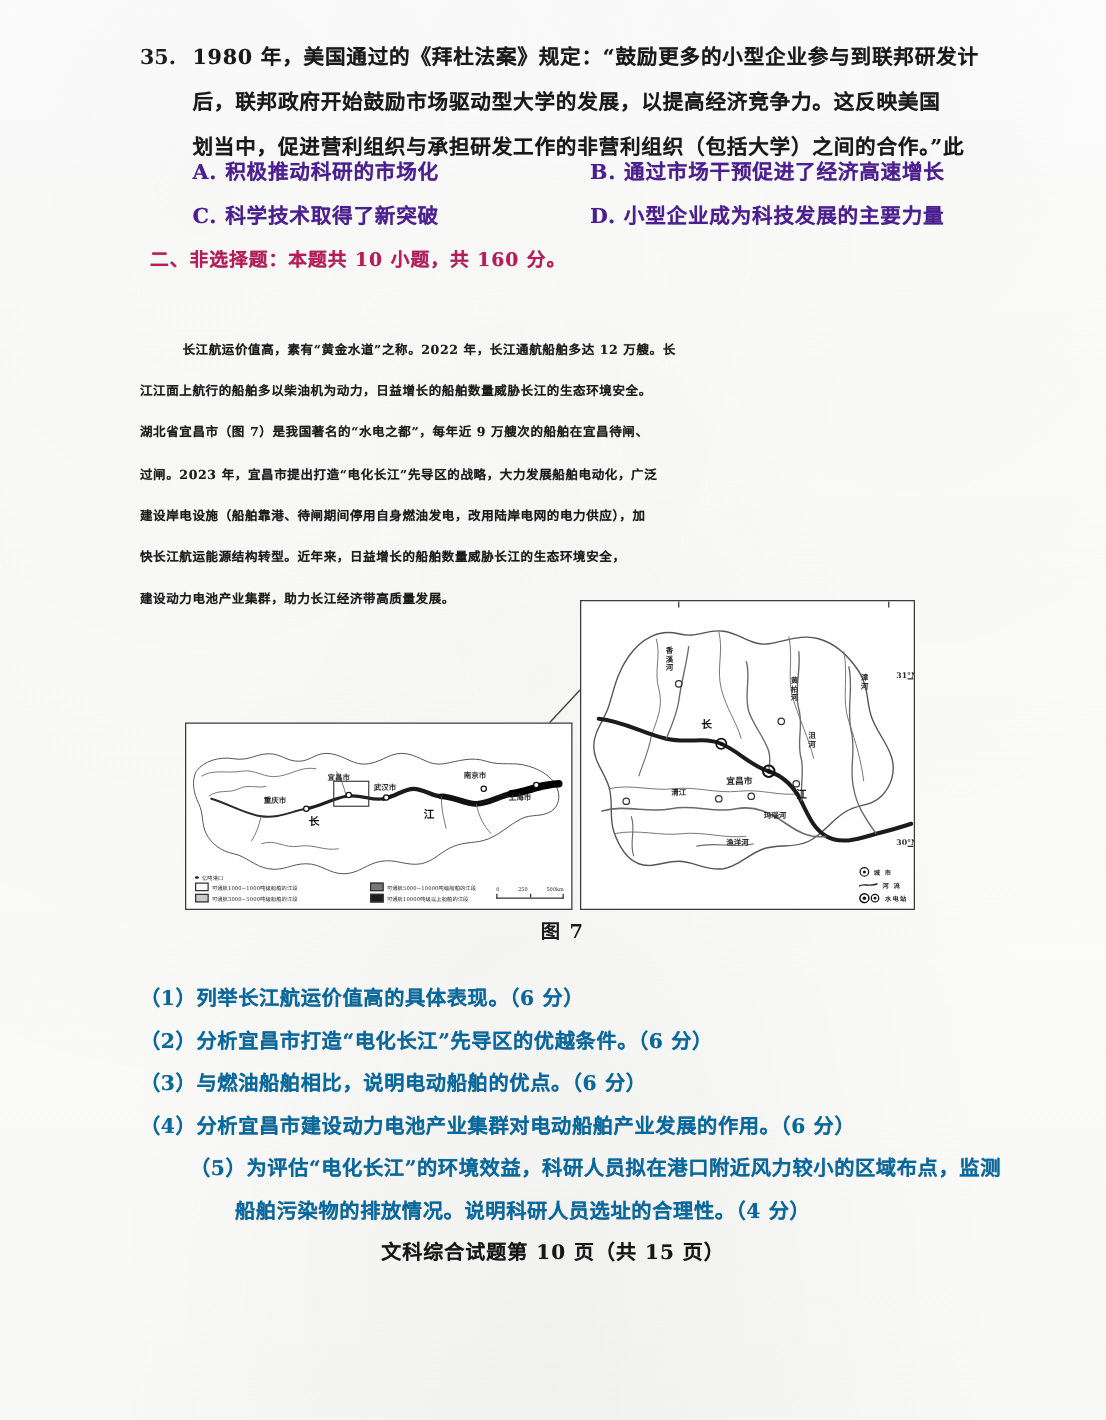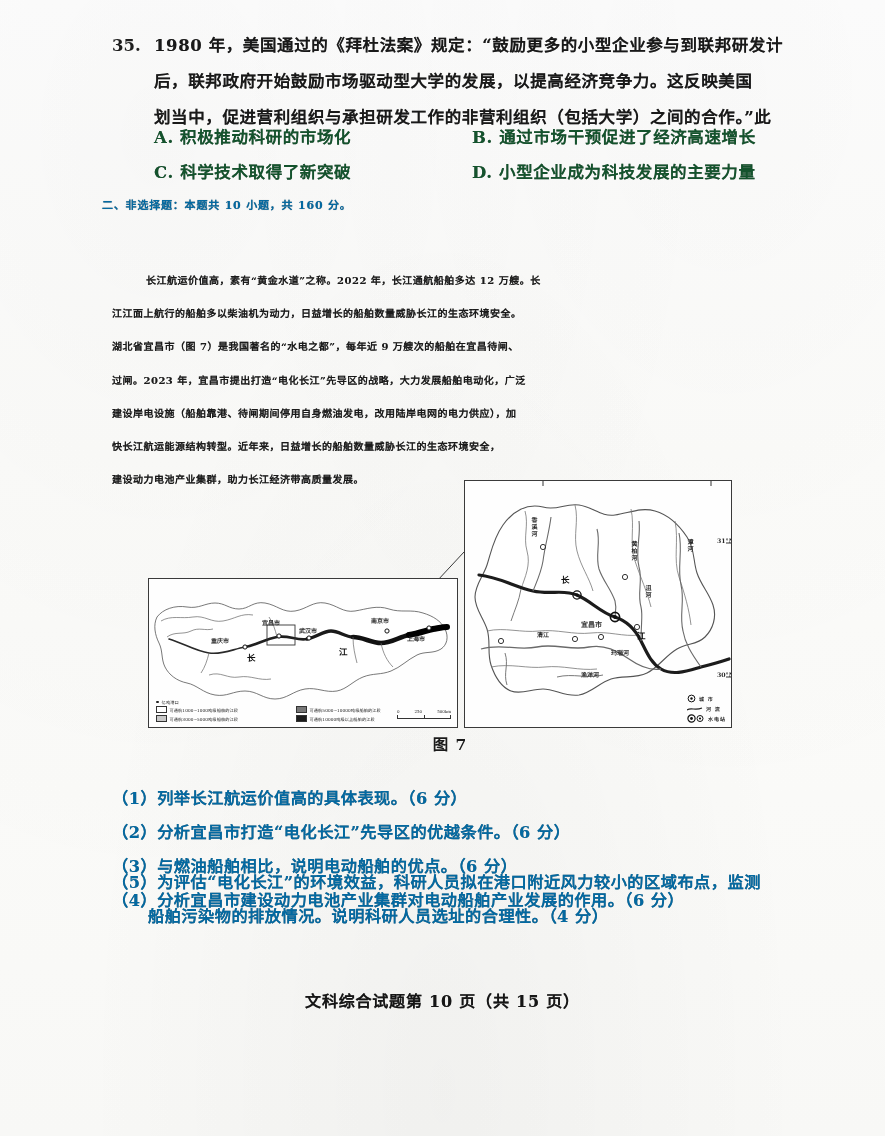--- a/index.html
+++ b/index.html
@@ -29,25 +29,25 @@
     color:#191919;white-space:nowrap;
     font-weight:600;
     text-shadow:0 0 .6px rgba(0,0,0,.45);
   }
   .qnum{position:absolute;left:0;top:0;font-size:16.5px;line-height:36px;font-weight:600;}
   .ind1{padding-left:42px;}
   .ind0{padding-left:42px;}
 
   .opts{position:absolute;left:154px;top:120px;width:660px;}
   .optrow{display:flex;line-height:35px;}
-  .opt{font-size:16.5px;font-weight:600;letter-spacing:.6px;color:#14532d;
+  .opt{font-size:16.5px;font-weight:600;letter-spacing:.6px;color:#4c1d95;
        text-shadow:0 0 .6px rgba(0,0,0,.45);}
   .optA{width:318px;}
-  .sechead{position:absolute;left:102px;top:196px;font-size:11px;font-weight:700;
-           letter-spacing:.8px;color:#0369a1;text-shadow:0 0 .7px rgba(0,0,0,.5);}
+  .sechead{position:absolute;left:120px;top:196px;font-size:15px;font-weight:700;
+           letter-spacing:.8px;color:#be185d;text-shadow:0 0 .7px rgba(0,0,0,.5);}
   .q36num{position:absolute;left:112px;top:232px;font-size:16.5px;font-weight:600;
           letter-spacing:.6px;text-shadow:0 0 .6px rgba(0,0,0,.45);}
 
   .para{position:absolute;left:112px;top:264px;width:706px;}
   .pline{font-size:10px;line-height:33.2px;letter-spacing:.5px;
          color:#1b1b1b;white-space:nowrap;font-weight:600;
          text-shadow:0 0 .6px rgba(0,0,0,.42);}
   .pline.first{text-indent:34px;}
 
   
@@ -341,20 +341,20 @@
   </div>
   <div class="subq" style="top:816px;">
     <div class="sline">（2）分析宜昌市打造“电化长江”先导区的优越条件。（6 分）</div>
   </div>
   <div class="subq" style="top:850px;">
     <div class="sline">（3）与燃油船舶相比，说明电动船舶的优点。（6 分）</div>
   </div>
   <div class="subq" style="top:884px;">
     <div class="sline">（4）分析宜昌市建设动力电池产业集群对电动船舶产业发展的作用。（6 分）</div>
   </div>
-  <div class="subq" style="top:866px;">
+  <div class="subq" style="top:918px;margin-left:40px;">
     <div class="sline">（5）为评估“电化长江”的环境效益，科研人员拟在港口附近风力较小的区域布点，监测</div>
     <div class="sline cont">船舶污染物的排放情况。说明科研人员选址的合理性。（4 分）</div>
   </div>
 
   <div class="footer">文科综合试题第 10 页（共 15 页）</div>
 
 </div>
 
 </body></html>

